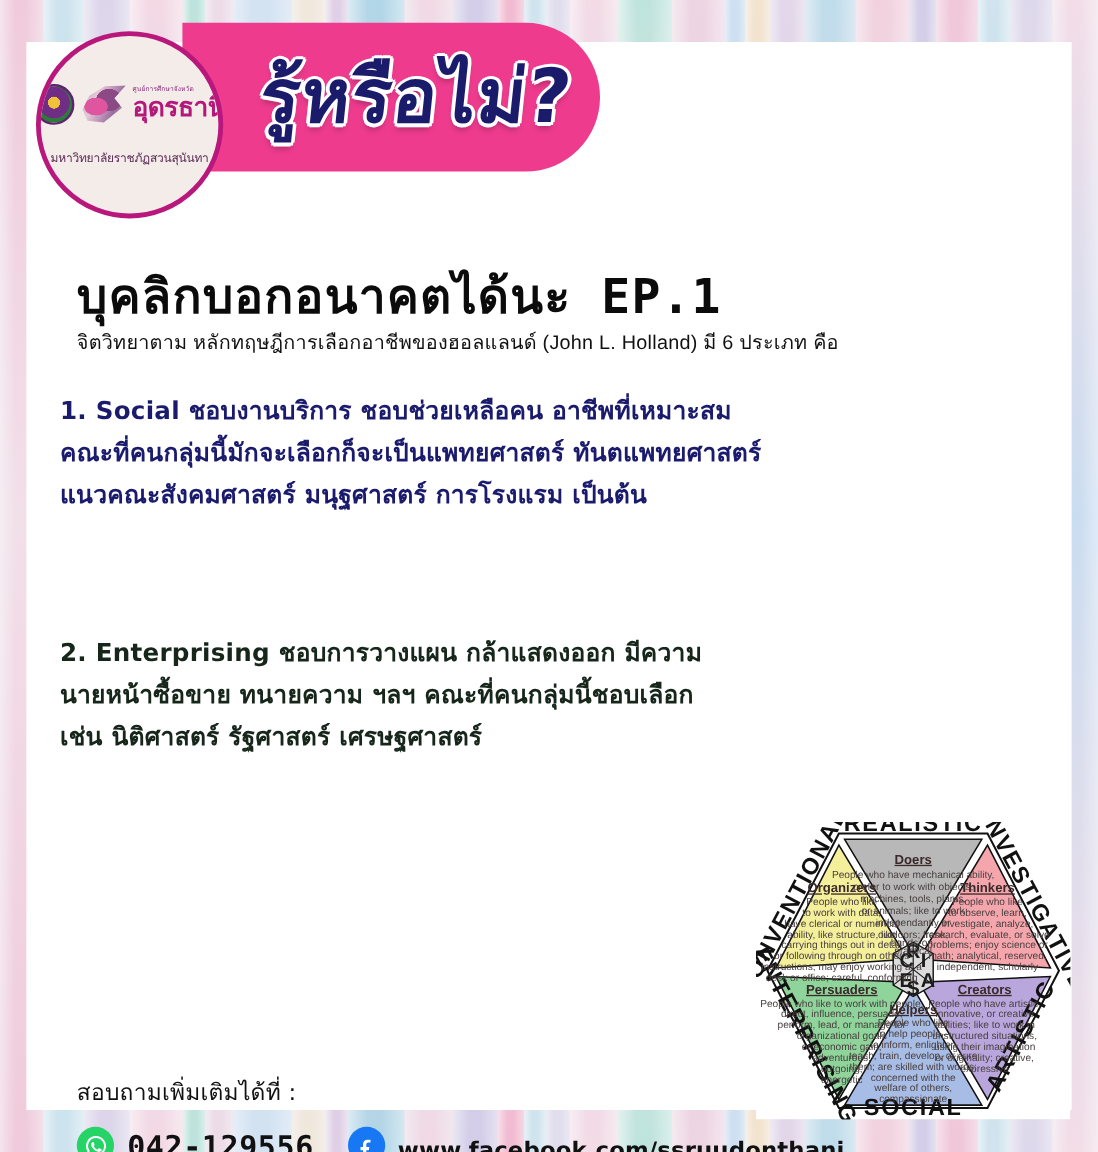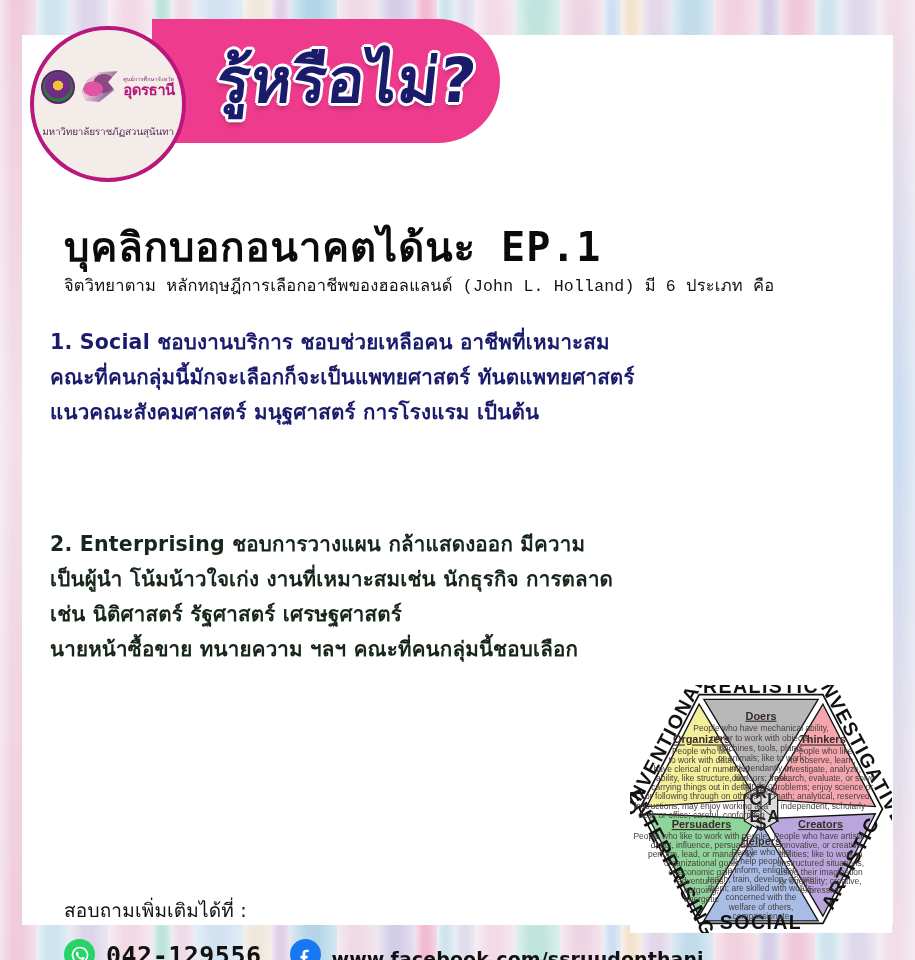--- a/index.html
+++ b/index.html
@@ -79,40 +79,40 @@
       radial-gradient(ellipse at 35% 55%, #e0559f 0 26%, transparent 27%),
       radial-gradient(ellipse at 62% 40%, #8b4a86 0 30%, transparent 31%),
       linear-gradient(115deg, #b5b5bd 8%, #e6c7d8 35%, #9a6f9e 70%, #c0a0b8 100%);
     clip-path: polygon(6% 62%, 20% 30%, 52% 8%, 96% 6%, 72% 36%, 88% 58%, 50% 92%, 16% 88%);
   }
   .logo-tiny {
     font-size: 5.5px; color: #8a2a7a; letter-spacing: .1px;
     white-space: nowrap; line-height: 1;
   }
   .logo-big {
-    font-size: 15px; font-weight: bold; color: #b3187a;
+    font-size: 22px; font-weight: bold; color: #b3187a;
     line-height: 1; letter-spacing: -.5px;
   }
   .logo-sub {
     font-size: 10px; color: #5a2a55; margin-top: 19px;
     letter-spacing: -.2px; white-space: nowrap;
   }
 
   
   #content { position: absolute; left: 0; top: 0; width: 757px; height: 890px; }
 
   #page-title {
     position: absolute; left: 42px; top: 180px;
     font-family: "DejaVu Sans Mono", monospace;
     font-size: 40px; font-weight: bold; color: #0b0b0b;
     letter-spacing: 1px; white-space: nowrap;
   }
   #page-subtitle {
     position: absolute; left: 42px; top: 237px;
-    font-family: Liberation Mono, monospace;
+    font-family: Liberation Sans, sans-serif;
     font-size: 16.5px; color: #111; white-space: nowrap;
     letter-spacing: .2px;
   }
 
   .section { position: absolute; left: 28px; width: 830px; }
   #section-1 { top: 290px; color: #1b1b6e; }
   #section-2 { top: 492px; color: #16261a; }
   .section .line {
     font-family: "DejaVu Sans", sans-serif;
     font-size: 20.5px; font-weight: bold;
@@ -212,23 +212,22 @@
   <div id="page-subtitle">จิตวิทยาตาม หลักทฤษฎีการเลือกอาชีพของฮอลแลนด์ (John L. Holland) มี 6 ประเภท คือ</div>
 
   <div class="section" id="section-1">
     <div class="line">1. Social ชอบงานบริการ ชอบช่วยเหลือคน อาชีพที่เหมาะสม</div>
     <div class="line">คณะที่คนกลุ่มนี้มักจะเลือกก็จะเป็นแพทยศาสตร์ ทันตแพทยศาสตร์</div>
     <div class="line">แนวคณะสังคมศาสตร์ มนุฐศาสตร์ การโรงแรม เป็นต้น</div>
   </div>
 
   <div class="section" id="section-2">
     <div class="line">2. Enterprising ชอบการวางแผน กล้าแสดงออก มีความ</div>
-    <div class="line">เป็นผู้นำ โน้มน้าวใจเก่ง งานที่เหมาะสมเช่น นักธุรกิจ การตลาด</div>
+    <div class="line">นายหน้าซื้อขาย ทนายความ ฯลฯ คณะที่คนกลุ่มนี้ชอบเลือก</div>
     <div class="line">เช่น นิติศาสตร์ รัฐศาสตร์ เศรษฐศาสตร์</div>
-    <div class="line">นายหน้าซื้อขาย ทนายความ ฯลฯ คณะที่คนกลุ่มนี้ชอบเลือก</div>
   </div>
 
   <div id="hexagon-diagram">
     <svg viewBox="0 0 110 104" xmlns="http://www.w3.org/2000/svg">
       <rect x="0" y="0" width="110" height="104" fill="#ffffff"></rect>
 
       <polygon points="29,4 81,4 106,52 81,100 29,100 4,52" fill="#ffffff" stroke="#111" stroke-width=".7"></polygon>
 
       <g stroke="#111" stroke-width=".55">
         <polygon points="31,6 79,6 55,46" fill="#b8b8b8"></polygon>

